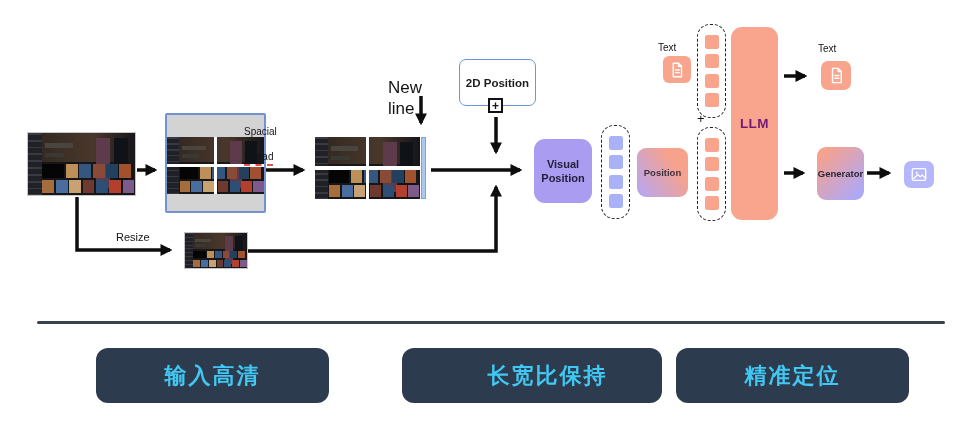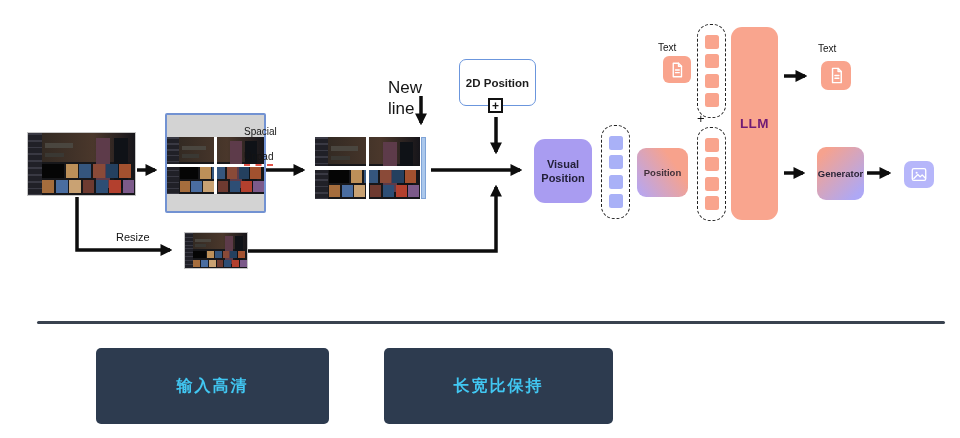--- a/index.html
+++ b/index.html
@@ -97,25 +97,25 @@
   #icon-text-in{left:663px;top:56px;width:28px;height:27px;background:#f9a48d;border-radius:6px;
                 display:flex;align-items:center;justify-content:center;}
   #lbl-text-out{left:818px;top:43px;width:38px;font-size:10px;}
   #icon-text-out{left:821px;top:61px;width:30px;height:29px;background:#f9a48d;border-radius:7px;
                  display:flex;align-items:center;justify-content:center;}
   #icon-image-out{left:904px;top:161px;width:30px;height:27px;background:#b6b6fa;border-radius:7px;
                   display:flex;align-items:center;justify-content:center;}
 
   
   #divider{left:37px;top:321px;width:908px;height:3px;background:#39424f;border-radius:2px;}
-  .badge{top:348px;height:76px;background:#2d3b4f;border-radius:5px;z-index:2;position:absolute;
+  .badge{top:348px;height:55px;background:#2d3b4f;border-radius:12px;z-index:2;position:absolute;
          display:flex;align-items:center;justify-content:center;color:#41c7f2;
-         font-size:16px;font-weight:700;letter-spacing:2px;}
+         font-size:22px;font-weight:700;letter-spacing:2px;}
   #badge-0{left:96px;width:233px;}
-  #badge-1{left:384px;width:229px;}
+  #badge-1{left:402px;width:229px;padding-left:31px;}
   #badge-2{left:676px;width:233px;}
 </style>
 </head>
 <body>
 
 <div class="canvas">
 
   <svg class="wires" width="960" height="330" viewBox="0 0 960 330">
     <defs>
       <marker id="ah" viewBox="0 0 10 10" refX="8" refY="5" markerWidth="3.4" markerHeight="3.4" orient="auto-start-reverse" markerUnits="strokeWidth">
@@ -349,13 +349,14 @@
         <div class="r2d"></div>
         <div class="r2e"></div>
     <div class="r2f"></div>
         <div class="r2g"></div>
   </div>
 </div>
 
   <div class="node" id="divider"></div>
   <div class="badge" id="badge-0">输入高清</div>
   <div class="badge" id="badge-1">长宽比保持</div>
+  <div class="badge" id="badge-2">精准定位</div>
 </div>
 
 </body></html>

